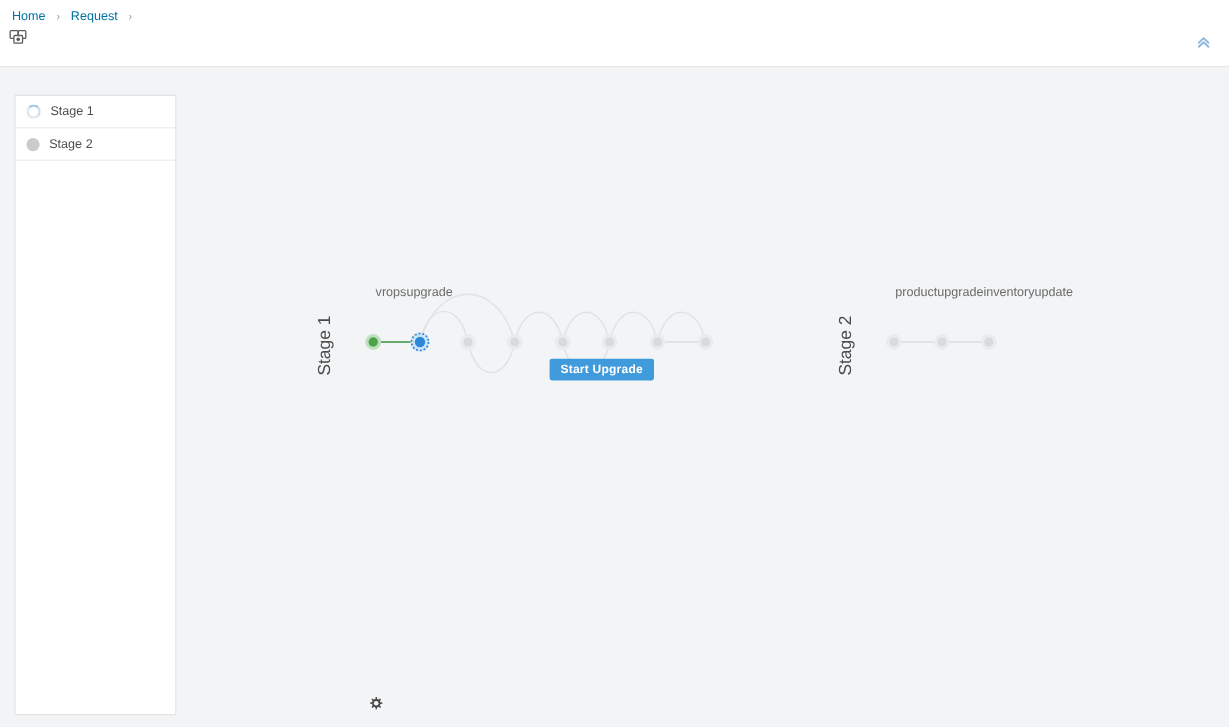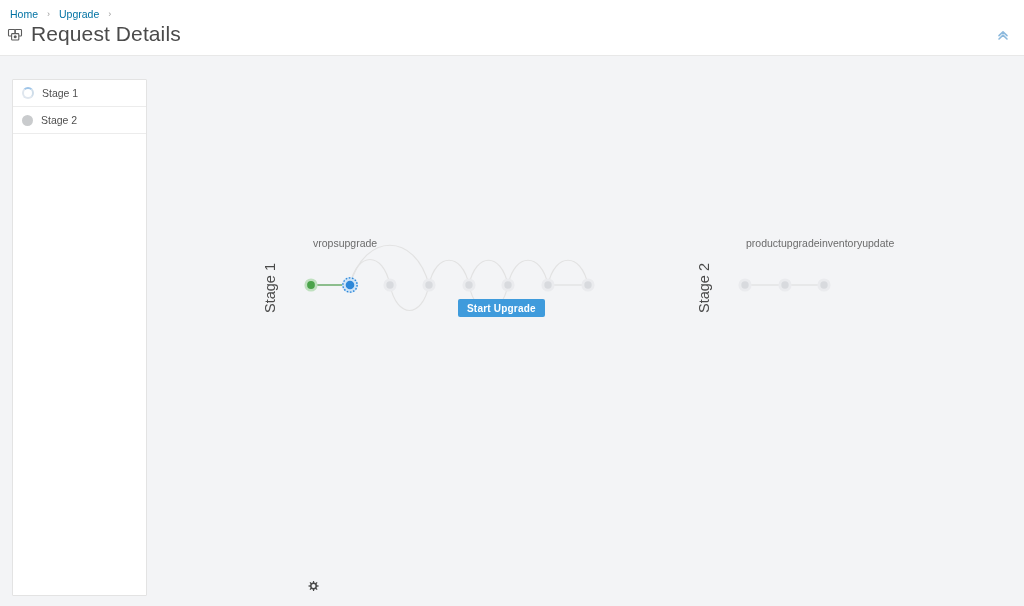--- a/index.html
+++ b/index.html
@@ -191,34 +191,33 @@
   }
 </style>
 </head>
 <body>
 
 <div id="header">
 
   <div id="breadcrumb">
     <a class="crumb-link">Home</a>
     <span class="crumb-sep">›</span>
-    <a class="crumb-link">Upgrade</a>
+    <a class="crumb-link">Request</a>
     <span class="crumb-sep">›</span>
   </div>
 
   <div id="title-row">
     <span>
       <svg class="cluster-icon" width="17" height="17" viewBox="0 0 17 17">
         <rect x="1.5" y="3.5" width="6.5" height="6.5" rx="0.8" fill="none" stroke="#5c5c5c" stroke-width="1.1"></rect>
         <rect x="8.2" y="3.5" width="6.3" height="6.5" rx="0.8" fill="none" stroke="#5c5c5c" stroke-width="1.1"></rect>
         <rect x="4.6" y="7.6" width="7.2" height="6.4" rx="0.8" fill="#ffffff" stroke="#5c5c5c" stroke-width="1.1"></rect>
         <circle cx="8.2" cy="10.8" r="1.5" fill="#5c5c5c"></circle>
       </svg>
     </span>
-    <span id="page-title">Request Details</span>
   </div>
 
   <div id="collapse-btn">
     <svg width="14" height="14" viewBox="0 0 14 14">
       <path d="M3 7.6 L7 3.8 L11 7.6" fill="none" stroke="#8cb9dd" stroke-width="1.6" stroke-linecap="round" stroke-linejoin="round"></path>
       <path d="M3 11 L7 7.2 L11 11" fill="none" stroke="#8cb9dd" stroke-width="1.6" stroke-linecap="round" stroke-linejoin="round"></path>
     </svg>
   </div>
 </div>
 

